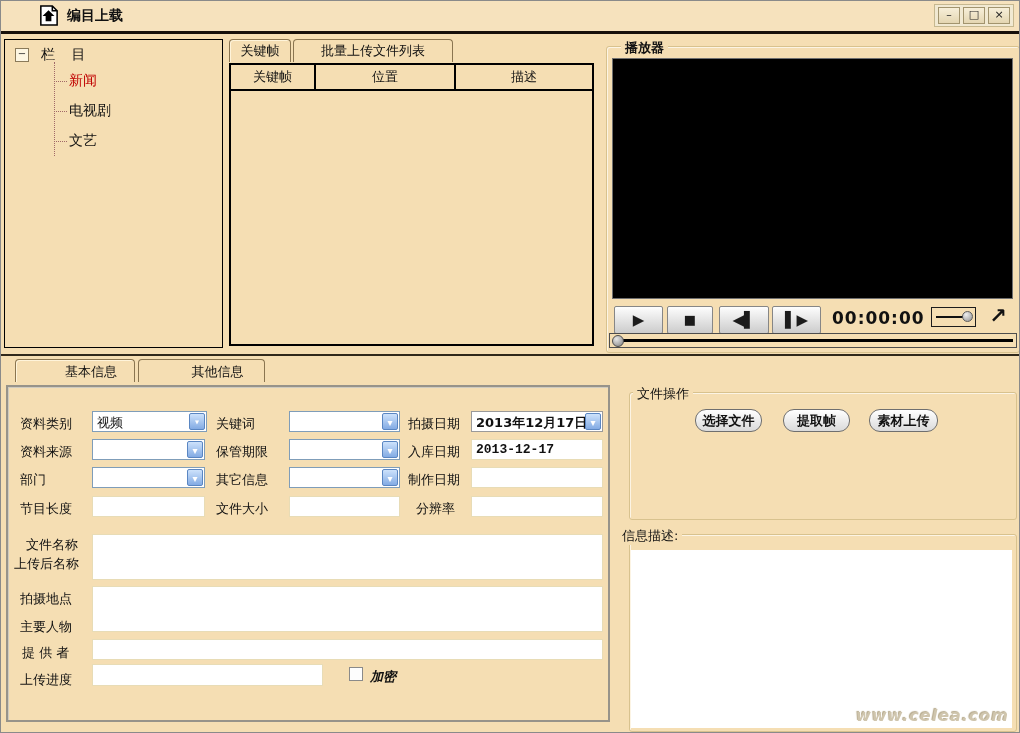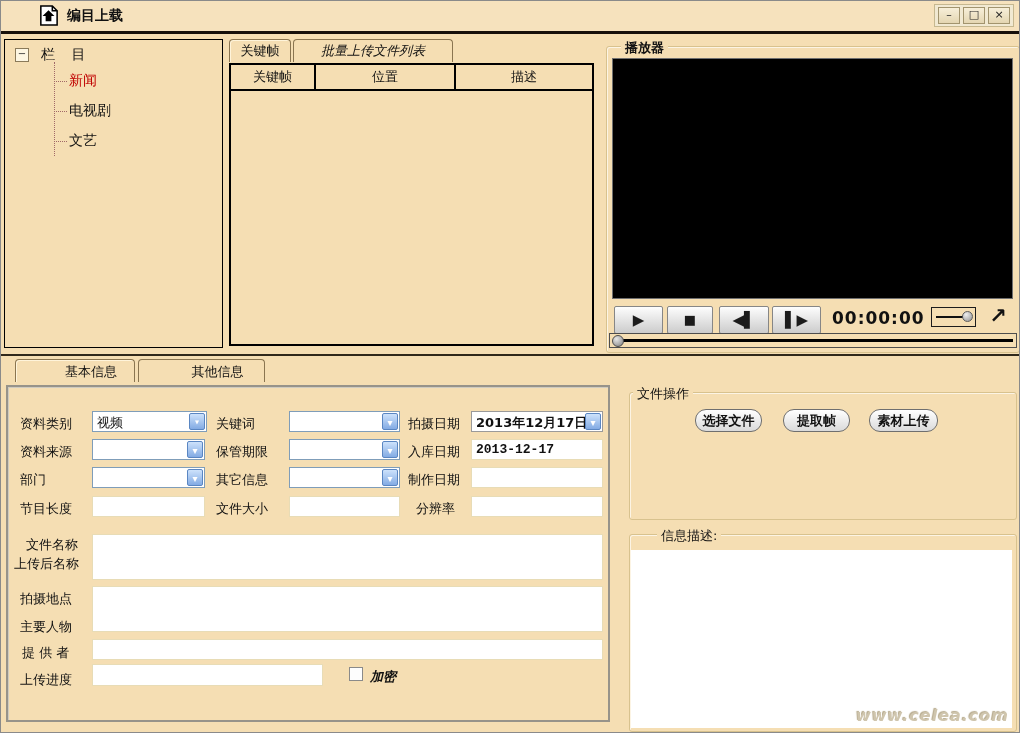--- a/index.html
+++ b/index.html
@@ -114,21 +114,21 @@
       <span class="tree-root-label">栏 目</span>
     </div>
     <div class="tree-vline"></div>
     <div class="tree-item hl" style="top:32px;">新闻</div>
     <div class="tree-item" style="top:62px;">电视剧</div>
     <div class="tree-item" style="top:92px;">文艺</div>
   </div>
 
   <div class="tabs-top">
     <div class="tab active" style="width:62px;">关键帧</div>
-    <div class="tab" style="width:160px;font-style:italic;">批量上传文件列表</div>
+    <div class="tab" style="width:160px;">批量上传文件列表</div>
   </div>
   <div class="table-box">
     <div class="table-header">
       <div class="th th-1">关键帧</div>
       <div class="th th-2">位置</div>
       <div class="th th-3">描述</div>
     </div>
     <div class="table-body"></div>
   </div>
 
@@ -224,20 +224,20 @@
     <span class="encrypt-lbl" style="left:362px;top:281px;">加密</span>
   </div>
 
   <div class="group" style="left:628px;top:391px;width:386px;height:126px;"></div>
   <span class="group-label" style="left:632px;top:384px;">文件操作</span>
   <div class="btn" style="left:694px;top:408px;width:67px;">选择文件</div>
   <div class="btn" style="left:782px;top:408px;width:67px;">提取帧</div>
   <div class="btn" style="left:868px;top:408px;width:69px;">素材上传</div>
 
   <div class="group" style="left:628px;top:533px;width:386px;height:196px;"></div>
-  <span class="group-label" style="left:656px;top:526px;">信息描述:</span>
+  <span class="group-label" style="left:617px;top:526px;">信息描述:</span>
   <div class="desc-area">
     <div class="watermark">
       <div class="wm2">www.celea.com</div>
     </div>
   </div>
 
 </div>
 
 </body></html>

